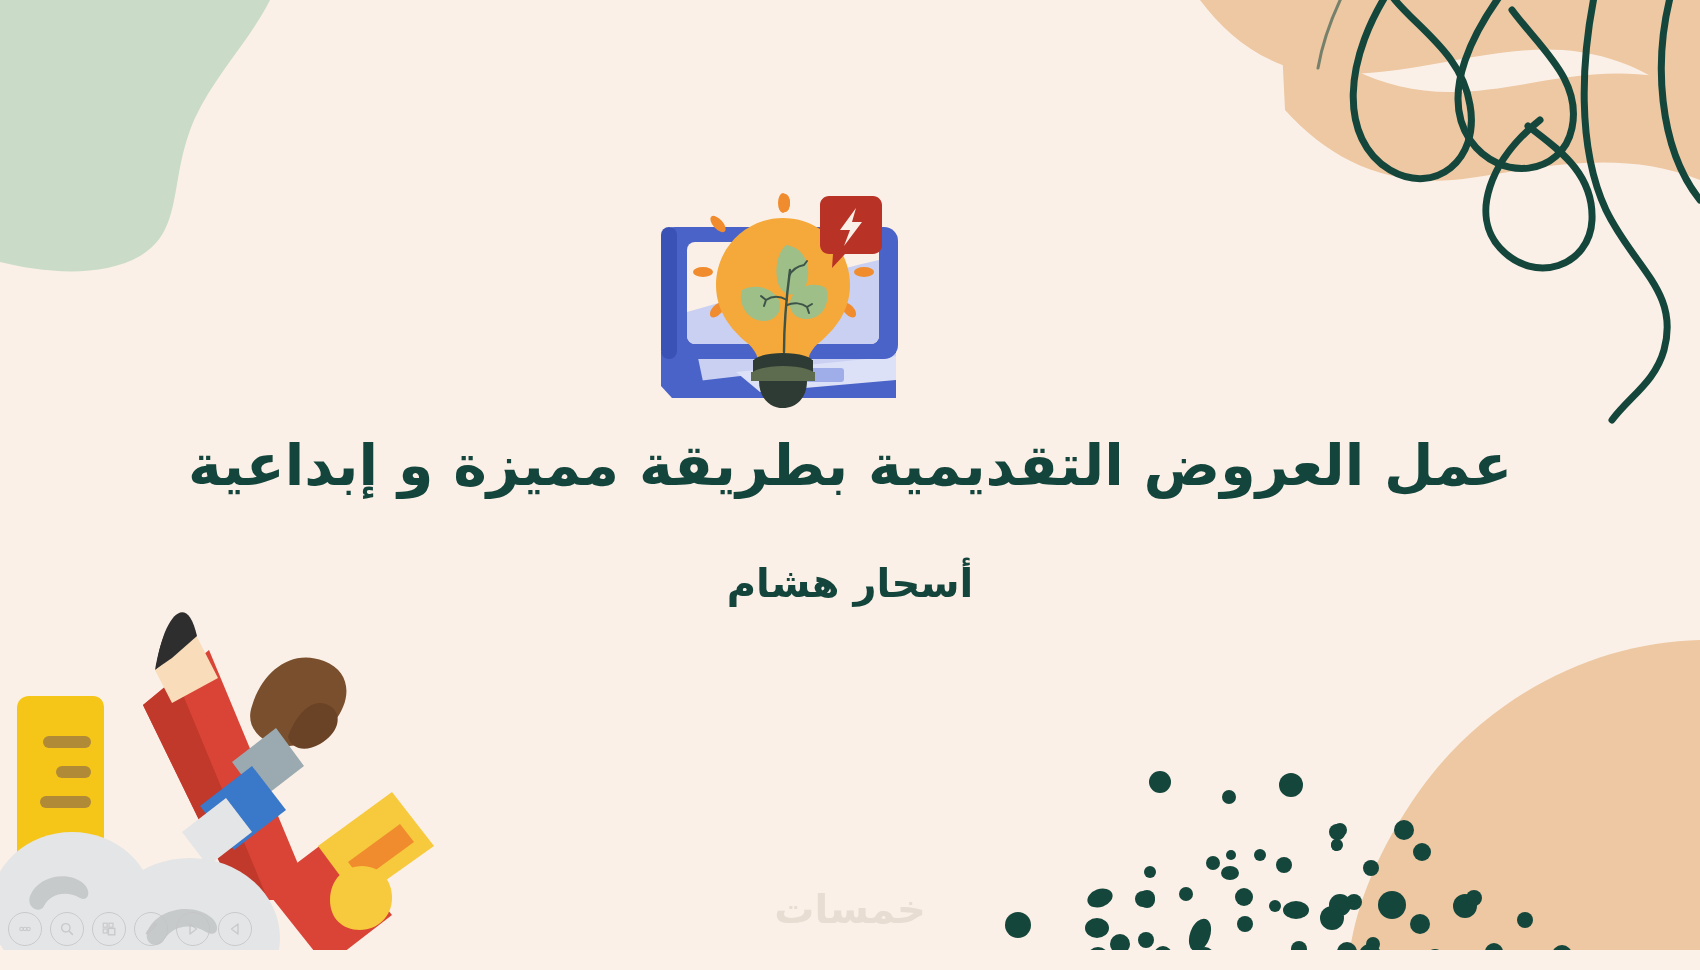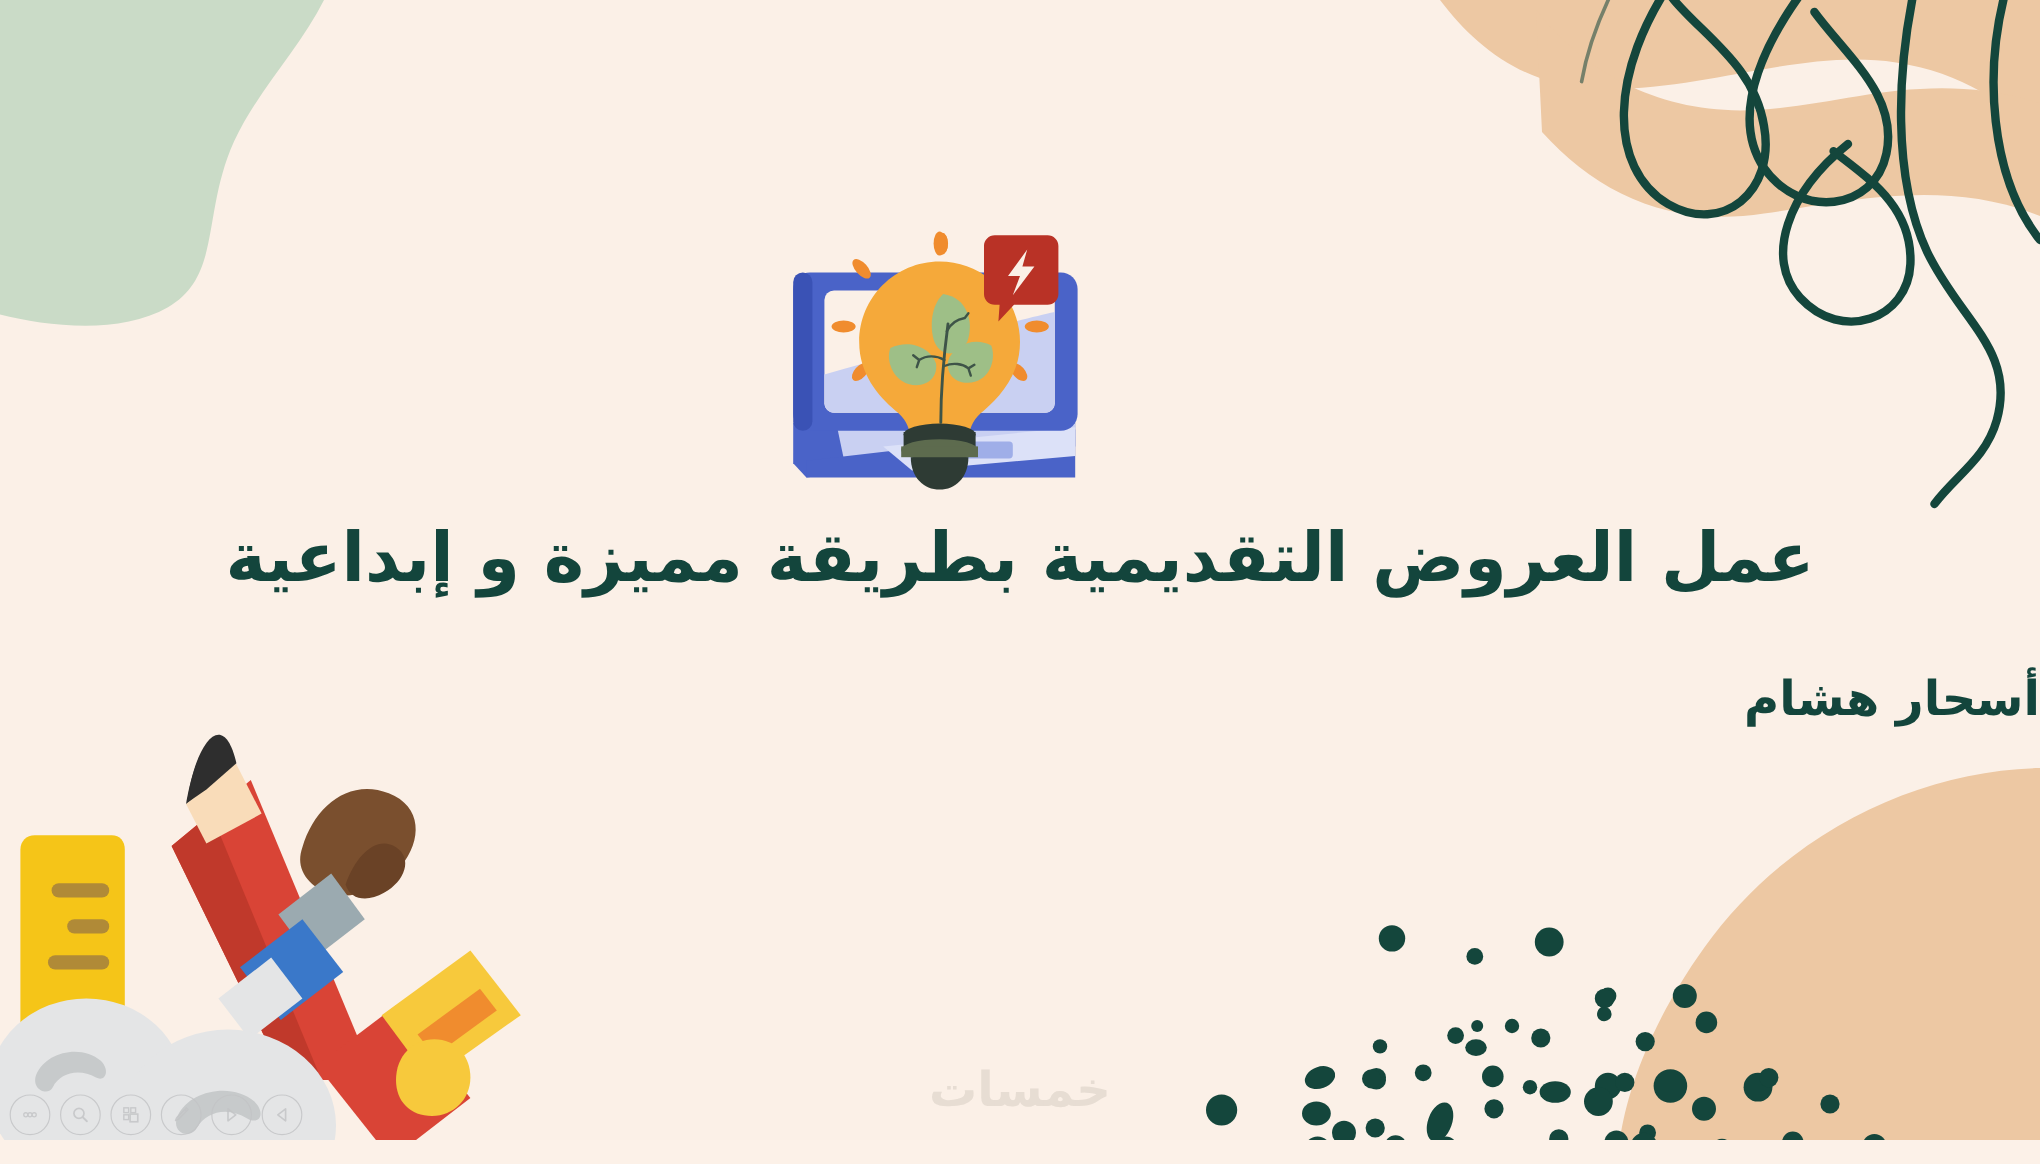--- a/index.html
+++ b/index.html
@@ -39,21 +39,20 @@
     white-space:nowrap;
   }
   #slide-subtitle {
     margin-top:58px;
     font-family:"DejaVu Sans", sans-serif;
     font-weight:bold;
     font-size:40px;
     line-height:1.2;
     color:#13453C;
     direction:rtl;
-    text-align:right;
   }
 
   
   #watermark {
     position:absolute;
     left:0; right:0;
     bottom:18px;
     text-align:center;
     z-index:45;
     pointer-events:none;

